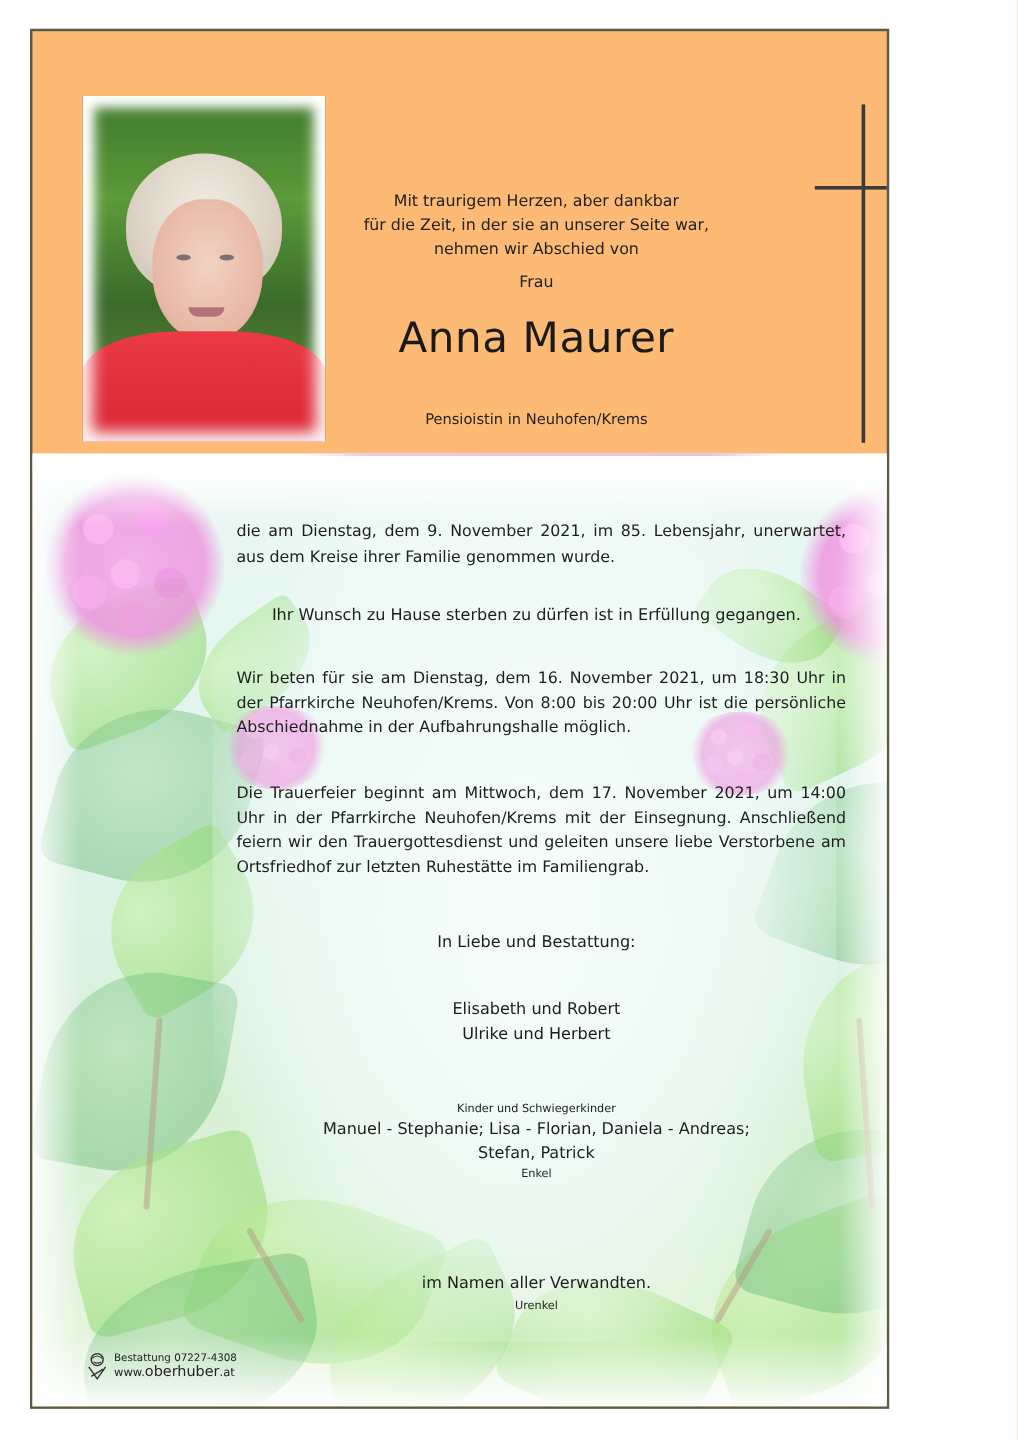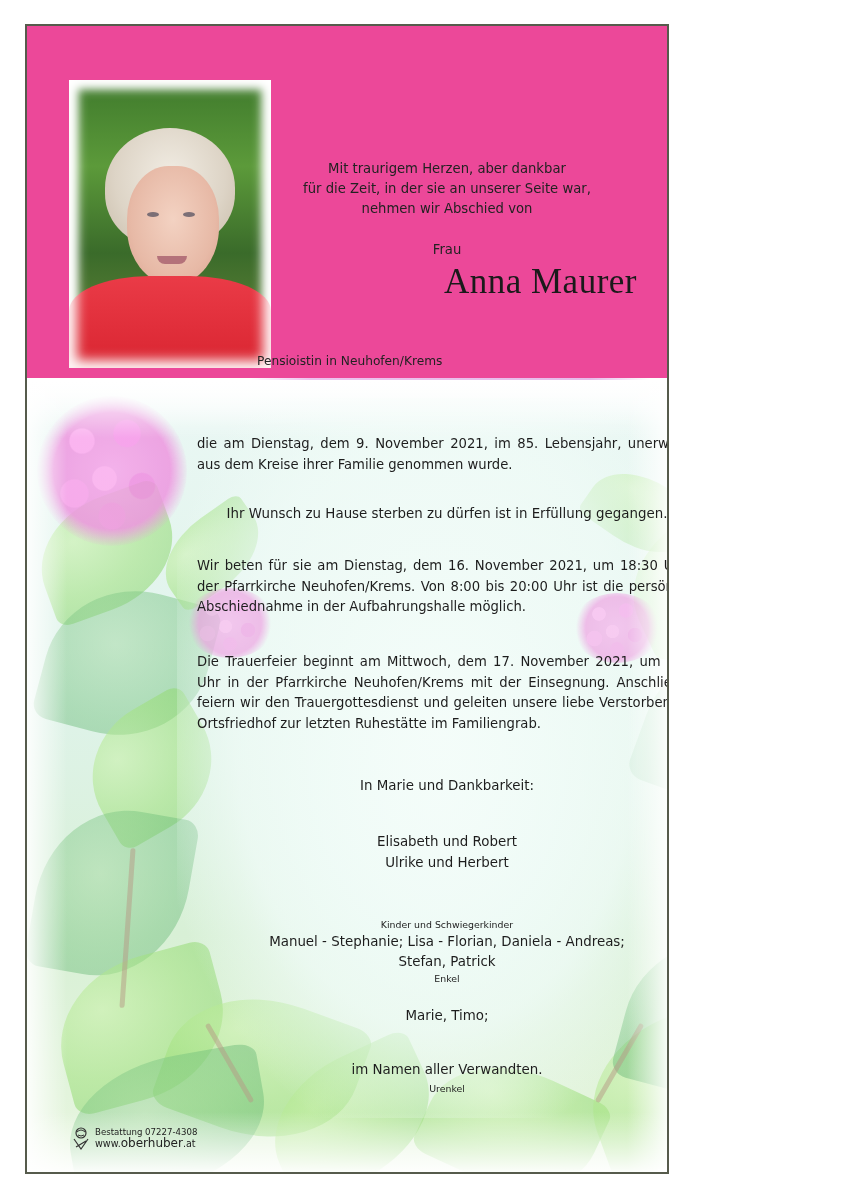--- a/index.html
+++ b/index.html
@@ -1,22 +1,22 @@
 <!DOCTYPE html>
 <html><head>
 <meta charset="utf-8">
 <style>
   html, body { margin:0; padding:0; }
   body {
     width:848px; height:1200px; background:#ffffff; position:relative; overflow:hidden;
     font-family:"DejaVu Sans", sans-serif; color:#1e1e1e;
   }
   .card {
-    position:absolute; left:25px; top:24px; width:644px; height:1150px;
-    border:2px solid #565b4c; box-sizing:border-box; overflow:hidden; background:#ec4899;
+    position:absolute; left:25px; top:24px; width:716px; height:1150px;
+    border:2px solid #565b4c; box-sizing:border-box; overflow:hidden; background:#fdba74;
   }
   
   .bg {
     position:absolute; left:0; right:0; top:352px; bottom:0; overflow:hidden;
     background:
       radial-gradient(ellipse 260px 330px at 410px 420px, rgba(240,252,248,1) 0%, rgba(228,248,240,0.9) 45%, rgba(210,240,222,0) 80%),
       linear-gradient(180deg, #ffffff 0%, #e9f7f3 6%, #dff3ea 40%, #d8f0d6 70%, #e8f6df 100%);
   }
   .fade-top {
     position:absolute; left:0; right:0; top:0; height:60px;
@@ -67,23 +67,23 @@
   .photo .mouth { position:absolute; left:88px; top:176px; width:30px; height:8px; border-radius:0 0 15px 15px; background:#b4727a; }
   .photo .shirt {
     position:absolute; left:0; top:196px; width:202px; height:100px; border-radius:40% 40% 0 0 / 35% 35% 0 0;
     background:linear-gradient(180deg, #ea3b47 0%, #d8232f 100%);
   }
   .photo .neck { position:absolute; left:80px; top:190px; width:46px; height:40px; background:#e8bba7; border-radius:0 0 20px 20px; }
   .photo-fade { position:absolute; inset:0; box-shadow:inset 0 0 12px 8px rgba(255,255,255,.95); }
 
   
   .intro { position:absolute; left:230px; top:133px; width:380px; text-align:center; font-size:13.2px; line-height:20px; color:#222; }
-  .salutation { position:absolute; left:230px; top:202px; width:380px; text-align:center; font-size:13.2px; color:#222;margin-top:14px; }
-  .name { position:absolute; left:230px; top:236px; width:380px; text-align:right; font-size:35px; letter-spacing:.5px; color:#1a1a1a;font-family:Liberation Serif, serif; }
-  .occupation { position:absolute; left:230px; top:316px; width:380px; text-align:left; font-size:12.2px; color:#222;margin-top:12px; }
+  .salutation { position:absolute; left:230px; top:202px; width:380px; text-align:center; font-size:13.2px; color:#222; }
+  .name { position:absolute; left:230px; top:236px; width:380px; text-align:center; font-size:35px; letter-spacing:.5px; color:#1a1a1a; }
+  .occupation { position:absolute; left:230px; top:316px; width:380px; text-align:center; font-size:12.2px; color:#222; }
   .divider { position:absolute; left:223px; top:352px; width:400px; height:2px; border-radius:2px;
     background:linear-gradient(90deg, rgba(230,190,230,0), #ecc4ee 15%, #e6bdea 85%, rgba(230,190,230,0)); }
 
   
   .cross-v { position:absolute; left:691px; top:61px; width:3px; height:282px; background:#3b3b3b; }
   .cross-h { position:absolute; left:652px; top:129px; width:84px; height:3px; background:#3b3b3b; }
 
   
   .para { position:absolute; left:170px; width:508px; font-size:13.2px; line-height:20.6px; color:#1d1d1d; text-align:justify; text-align-last:left; }
   .center { position:absolute; left:120px; width:600px; text-align:center; color:#1d1d1d; }
@@ -157,33 +157,32 @@
   <div>
     <div class="cross-v"></div>
     <div class="cross-h"></div>
   </div>
 
   <div class="para" style="top:408px;">die am Dienstag, dem 9. November 2021, im 85. Lebensjahr, unerwartet, aus dem Kreise ihrer Familie genommen wurde.</div>
   <div class="center lg" style="top:478px;">Ihr Wunsch zu Hause sterben zu dürfen ist in Erfüllung gegangen.</div>
   <div class="para" style="top:530px;">Wir beten für sie am Dienstag, dem 16. November 2021, um 18:30 Uhr in der Pfarrkirche Neuhofen/Krems. Von 8:00 bis 20:00 Uhr ist die persönliche Abschiednahme in der Aufbahrungshalle möglich.</div>
   <div class="para" style="top:626px;">Die Trauerfeier beginnt am Mittwoch, dem 17. November 2021, um 14:00 Uhr in der Pfarrkirche Neuhofen/Krems mit der Einsegnung. Anschließend feiern wir den Trauergottesdienst und geleiten unsere liebe Verstorbene am Ortsfriedhof zur letzten Ruhestätte im Familiengrab.</div>
 
-  <div class="center lg" style="top:750px;">In Marie und Dankbarkeit:</div>
+  <div class="center lg" style="top:750px;">In Liebe und Bestattung:</div>
 
   <div class="center lg" style="top:806px;">
     <div>Elisabeth und Robert</div>
     <div>Ulrike und Herbert</div>
   </div>
   <div class="center sm" style="top:868px;margin-top:24px;">Kinder und Schwiegerkinder</div>
 
   <div class="center lg" style="top:906px;">Manuel - Stephanie; Lisa - Florian, Daniela - Andreas;</div>
   <div class="center sm" style="top:946px;">Enkel</div>
   <div class="center lg" style="top:926px;">Stefan, Patrick</div>
 
-  <div class="center lg" style="top:980px;">Marie, Timo;</div>
   <div class="center sm" style="top:1056px;">Urenkel</div>
 
   <div class="center lg" style="top:1034px;">im Namen aller Verwandten.</div>
 
   <svg class="footer-logo" viewBox="0 0 20 24">
     <circle cx="10" cy="6" r="5" fill="none" stroke="#333" stroke-width="1.2"></circle>
     <path d="M6 5 q4 -4 8 0 M7 8 q3 2 6 0" fill="none" stroke="#333" stroke-width="1"></path>
     <path d="M3 12 L10 22 L17 12 M5 20 L15 14" fill="none" stroke="#333" stroke-width="1.2"></path>
   </svg>
   <div class="footer-text">

